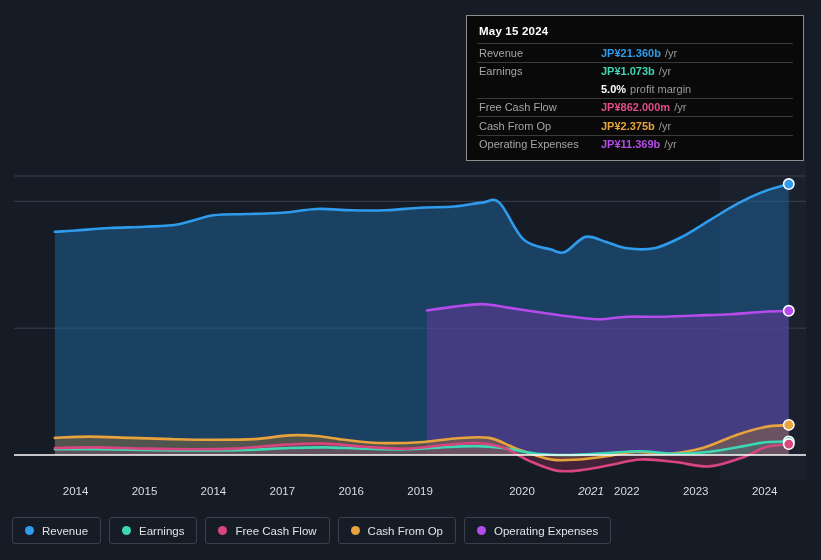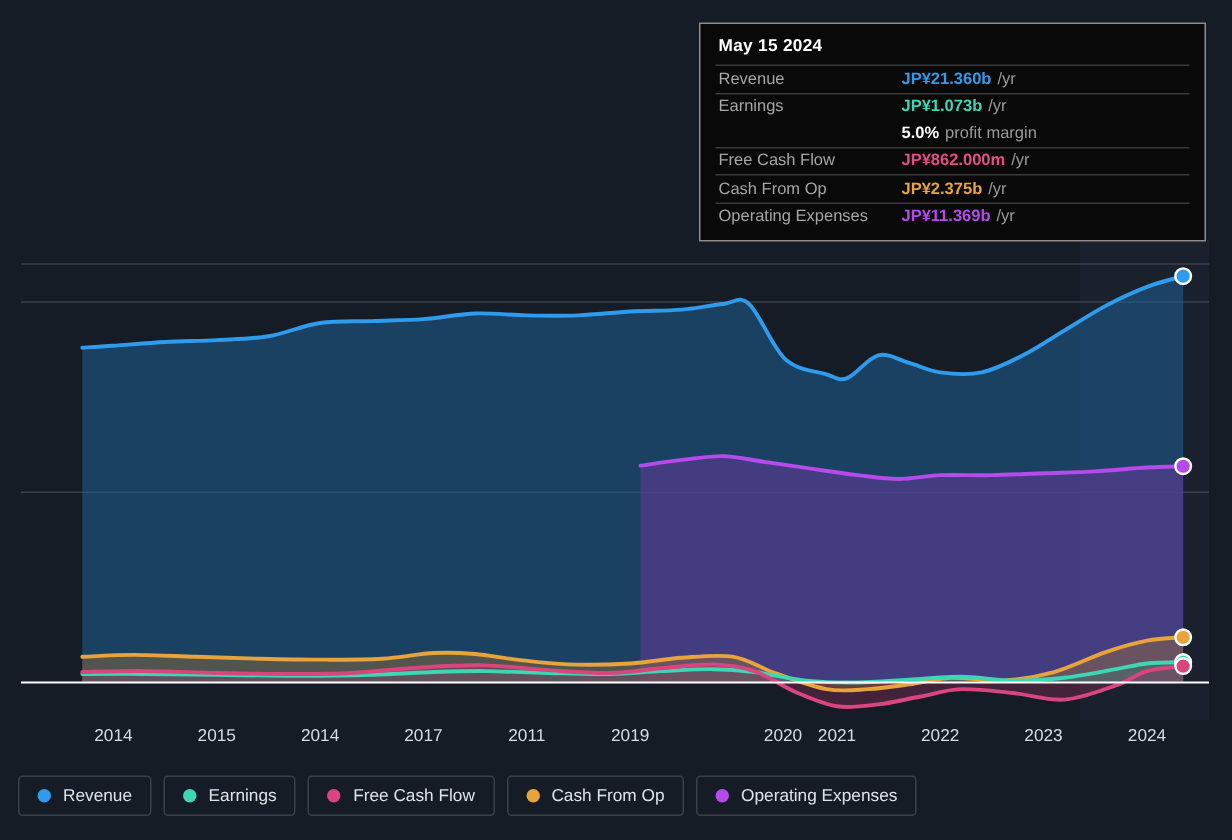--- a/index.html
+++ b/index.html
@@ -80,24 +80,24 @@
         <circle cx="788.7727272727273" cy="281.3924090909091" r="5.2" fill="#3fd6b4" stroke="#ffffff" stroke-width="1.6"></circle>
         <circle cx="788.7727272727273" cy="284.06827272727276" r="5.2" fill="#d9457f" stroke="#ffffff" stroke-width="1.6"></circle>
       </svg>
   </div>
 
   <div class="xaxis" id="xaxis">
       <div class="xlab" style="left: 75.6px;">2014</div>
       <div class="xlab" style="left: 144.5px;">2015</div>
       <div class="xlab" style="left: 213.4px;">2014</div>
       <div class="xlab" style="left: 282.3px;">2017</div>
-      <div class="xlab" style="left: 351.2px;">2011</div>
+      <div class="xlab" style="left: 351.2px;">2016</div>
       <div class="xlab" style="left: 420.1px;">2019</div>
       <div class="xlab" style="left: 489px; margin-left: 33px;">2020</div>
-      <div class="xlab" style="left: 558px;">2021</div>
+      <div class="xlab" style="left: 591px; font-style: italic;">2021</div>
       <div class="xlab" style="left: 626.8px;">2022</div>
       <div class="xlab" style="left: 695.7px;">2023</div>
       <div class="xlab" style="left: 764.7px;">2024</div>
     </div>
 
   <div class="tooltip">
     <div class="tt-title">May 15 2024</div>
     <div id="tt-rows">
         <div class="tt-row">
           <div class="tt-label">Revenue</div>

